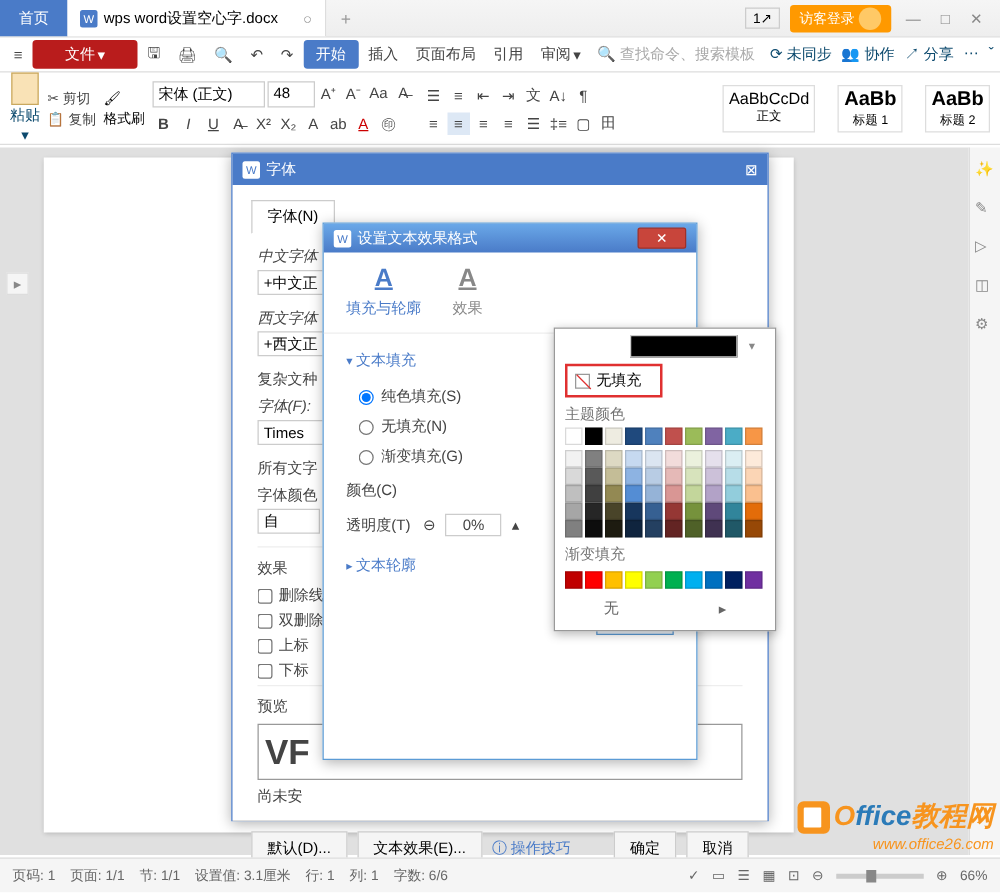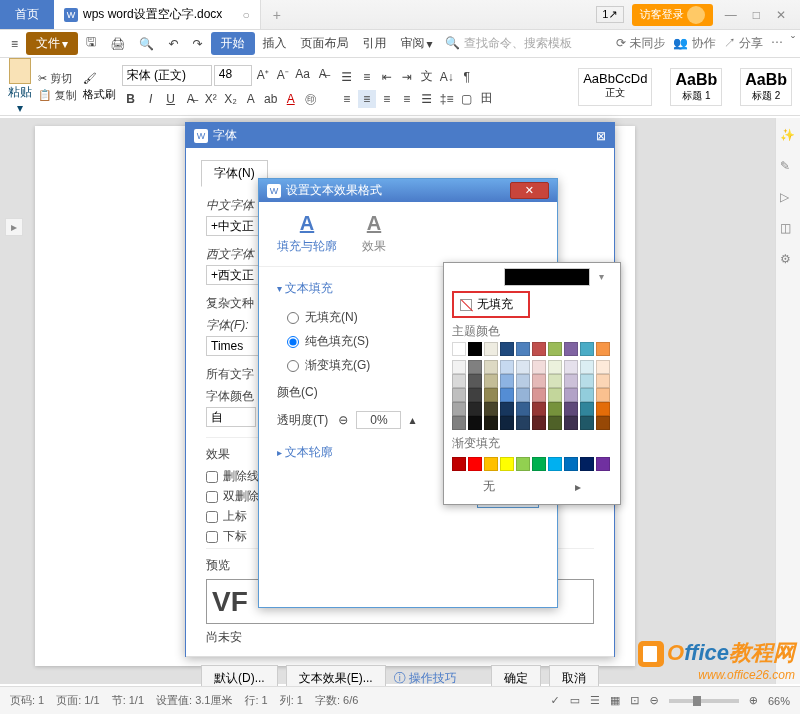--- a/index.html
+++ b/index.html
@@ -14,24 +14,24 @@
     .tab-new { padding: 5px 12px; color: #999; font-size: 14px; }
     .titlebar-right { margin-left: auto; display: flex; align-items: center; gap: 8px; padding-right: 10px; }
     .help-num { border: 1px solid #ccc; padding: 1px 5px; font-size: 11px; }
     .login-btn { background: #f90; color: #fff; padding: 2px 8px; border-radius: 3px; font-size: 11px; display: flex; align-items: center; gap: 3px; }
     .avatar-circ { width: 18px; height: 18px; background: #ffc966; border-radius: 50%; }
     .win-ctrl { color: #888; padding: 0 4px; }
     
     
     .menubar { height: 28px; display: flex; align-items: center; padding: 0 5px; border-bottom: 1px solid #ddd; gap: 2px; }
     .menu-btn { padding: 3px 6px; font-size: 12px; color: #444; display: flex; align-items: center; gap: 2px; }
-    .menu-file { background: #a16207; color: #fff; padding: 3px 10px; border-radius: 3px; }
+    .menu-file { background: #b91c1c; color: #fff; padding: 3px 26px; border-radius: 3px; }
     .menu-start { background: #4a7bc8; color: #fff; padding: 3px 10px; border-radius: 3px; }
     .menubar-search { color: #aaa; font-size: 12px; margin-left: 5px; }
-    .menubar-right { margin-left: auto; display: flex; gap: 8px; color: #737373; font-size: 12px; }
+    .menubar-right { margin-left: auto; display: flex; gap: 8px; color: #0c4a6e; font-size: 12px; }
     
     
     .ribbon { height: 58px; display: flex; align-items: center; padding: 3px 8px; border-bottom: 1px solid #ddd; gap: 6px; }
     .rb-group { display: flex; flex-direction: column; gap: 2px; font-size: 11px; }
     .paste-btn { display: flex; flex-direction: column; align-items: center; color: #0c4a6e; }
     .paste-icon { width: 22px; height: 26px; background: #f9e2b6; border: 1px solid #c9a85f; }
     .rb-small { display: flex; align-items: center; gap: 3px; color: #444; font-size: 11px; }
     .font-sel { border: 1px solid #ccc; padding: 1px 4px; font-size: 12px; width: 90px; }
     .size-sel { border: 1px solid #ccc; padding: 1px 4px; font-size: 12px; width: 38px; }
     .fmt-row { display: flex; gap: 2px; margin-top: 2px; }
@@ -324,26 +324,26 @@
     </div>
     <div class="fx-tab">
       <span class="fx-tab-icon">A</span>
       <span>效果</span>
     </div>
   </div>
   <hr class="sep">
   <div class="fx-body">
     <div class="fx-section">文本填充</div>
     <label class="fx-radio">
+        <input type="radio" name="fill" checked="" style="">
+        <span>纯色填充(S)</span>
+      </label>
+    <label class="fx-radio">
         <input type="radio" name="fill" style="">
         <span>无填充(N)</span>
-      </label>
-    <label class="fx-radio">
-        <input type="radio" name="fill" checked="" style="">
-        <span>纯色填充(S)</span>
       </label>
     <label class="fx-radio">
         <input type="radio" name="fill" style="">
         <span>渐变填充(G)</span>
       </label>
     <div class="fx-field">
         <span>颜色(C)</span>
       </div>
     <div class="fx-field">
       <span>透明度(T)</span>

